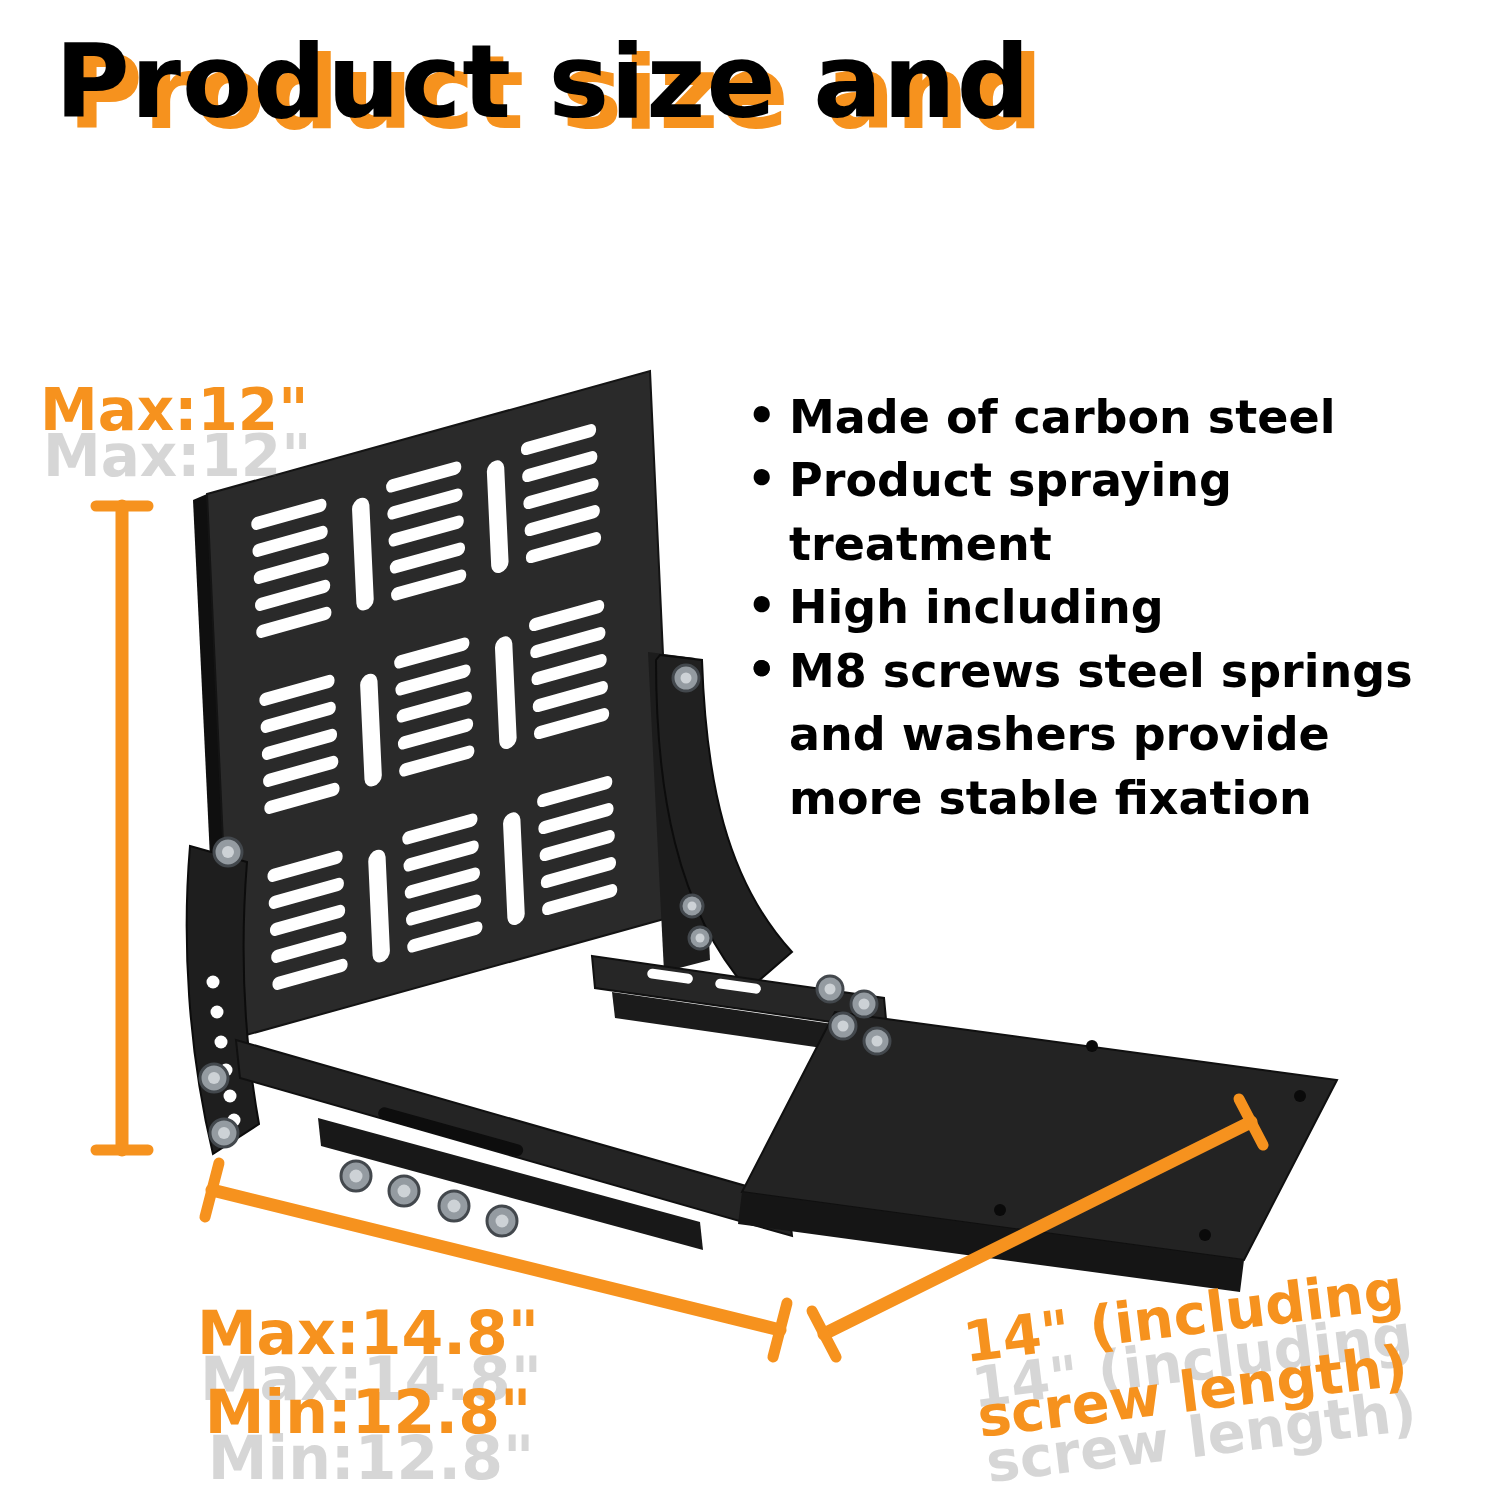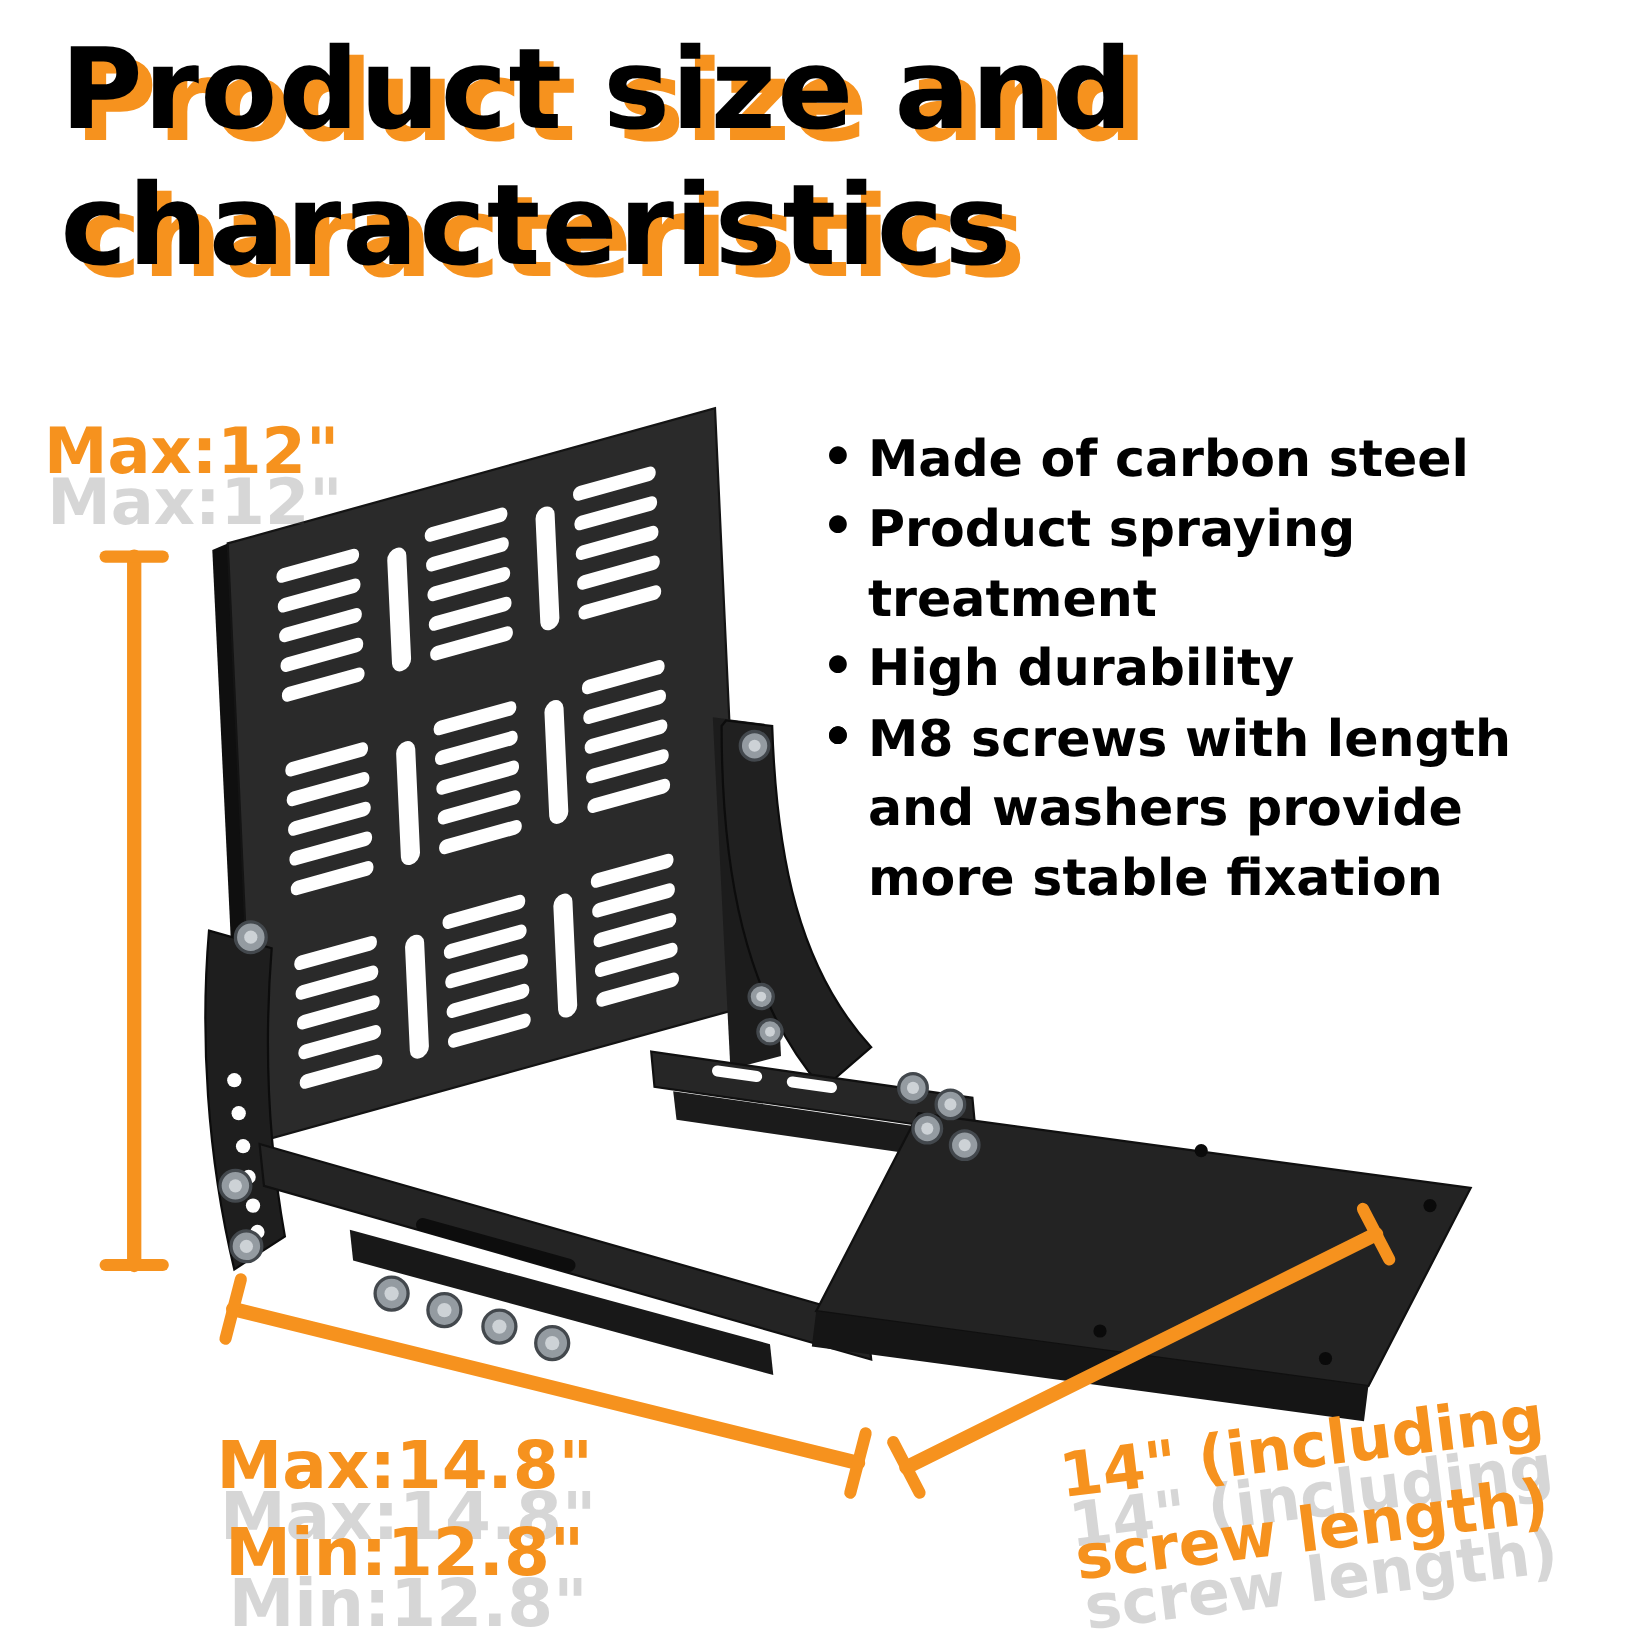--- a/index.html
+++ b/index.html
@@ -32,21 +32,21 @@
   .bolt-outer{fill:#949ba1;stroke:#43484d;stroke-width:3;}
   .bolt-inner{fill:#cdd2d6;}
   .dimline{stroke:#F6921E;stroke-width:13;stroke-linecap:round;}
   .dimcap{stroke:#F6921E;stroke-width:11;stroke-linecap:round;}
 </style>
 </head>
 <body>
 
 <div class="canvas">
 
-  <h1 class="title"><span>Product size and</span><br><span>characteristics</span></h1>
+  <h1 class="title"><span>Product size and</span><br></h1>
 
   <svg class="scene" width="1500" height="1500" viewBox="0 0 1500 1500" aria-hidden="true">
 
     <g>
       <polygon points="193,500 207,494 232,1039 219,1048" fill="#0f0f0f"></polygon>
       <polygon points="207,494 650,371 675,916 232,1039" fill="#2a2a2a" stroke="#141414" stroke-width="2"></polygon>
       <g id="slot-grid" transform="matrix(0.963,-0.267,0.046,1,207,494)">
           <rect x="44" y="36" width="78" height="13" rx="6" fill="#ffffff"></rect>
           <rect x="44" y="63" width="78" height="13" rx="6" fill="#ffffff"></rect>
           <rect x="44" y="90" width="78" height="13" rx="6" fill="#ffffff"></rect>
@@ -221,18 +221,18 @@
   <div class="dim dim-depth">
     <div>Max:14.8"</div>
     <div>Min:12.8"</div>
   </div>
 
   <div class="dim dim-width">14" (including screw length)</div>
 
   <ul class="features">
     <li><span class="dot">•</span><span>Made of carbon steel</span></li>
     <li><span class="dot">•</span><span>Product spraying treatment</span></li>
-    <li><span class="dot">•</span><span>High durability</span></li>
+    <li><span class="dot">•</span><span>High including</span></li>
     <li><span class="dot">•</span></li>
-    <li class="wrap"><span class="dot">•</span><span>M8 screws with length and washers provide more stable fixation</span></li>
+    <li class="wrap"><span class="dot">•</span><span>M8 screws steel springs and washers provide more stable fixation</span></li>
   </ul>
 
 </div>
 
 </body></html>

